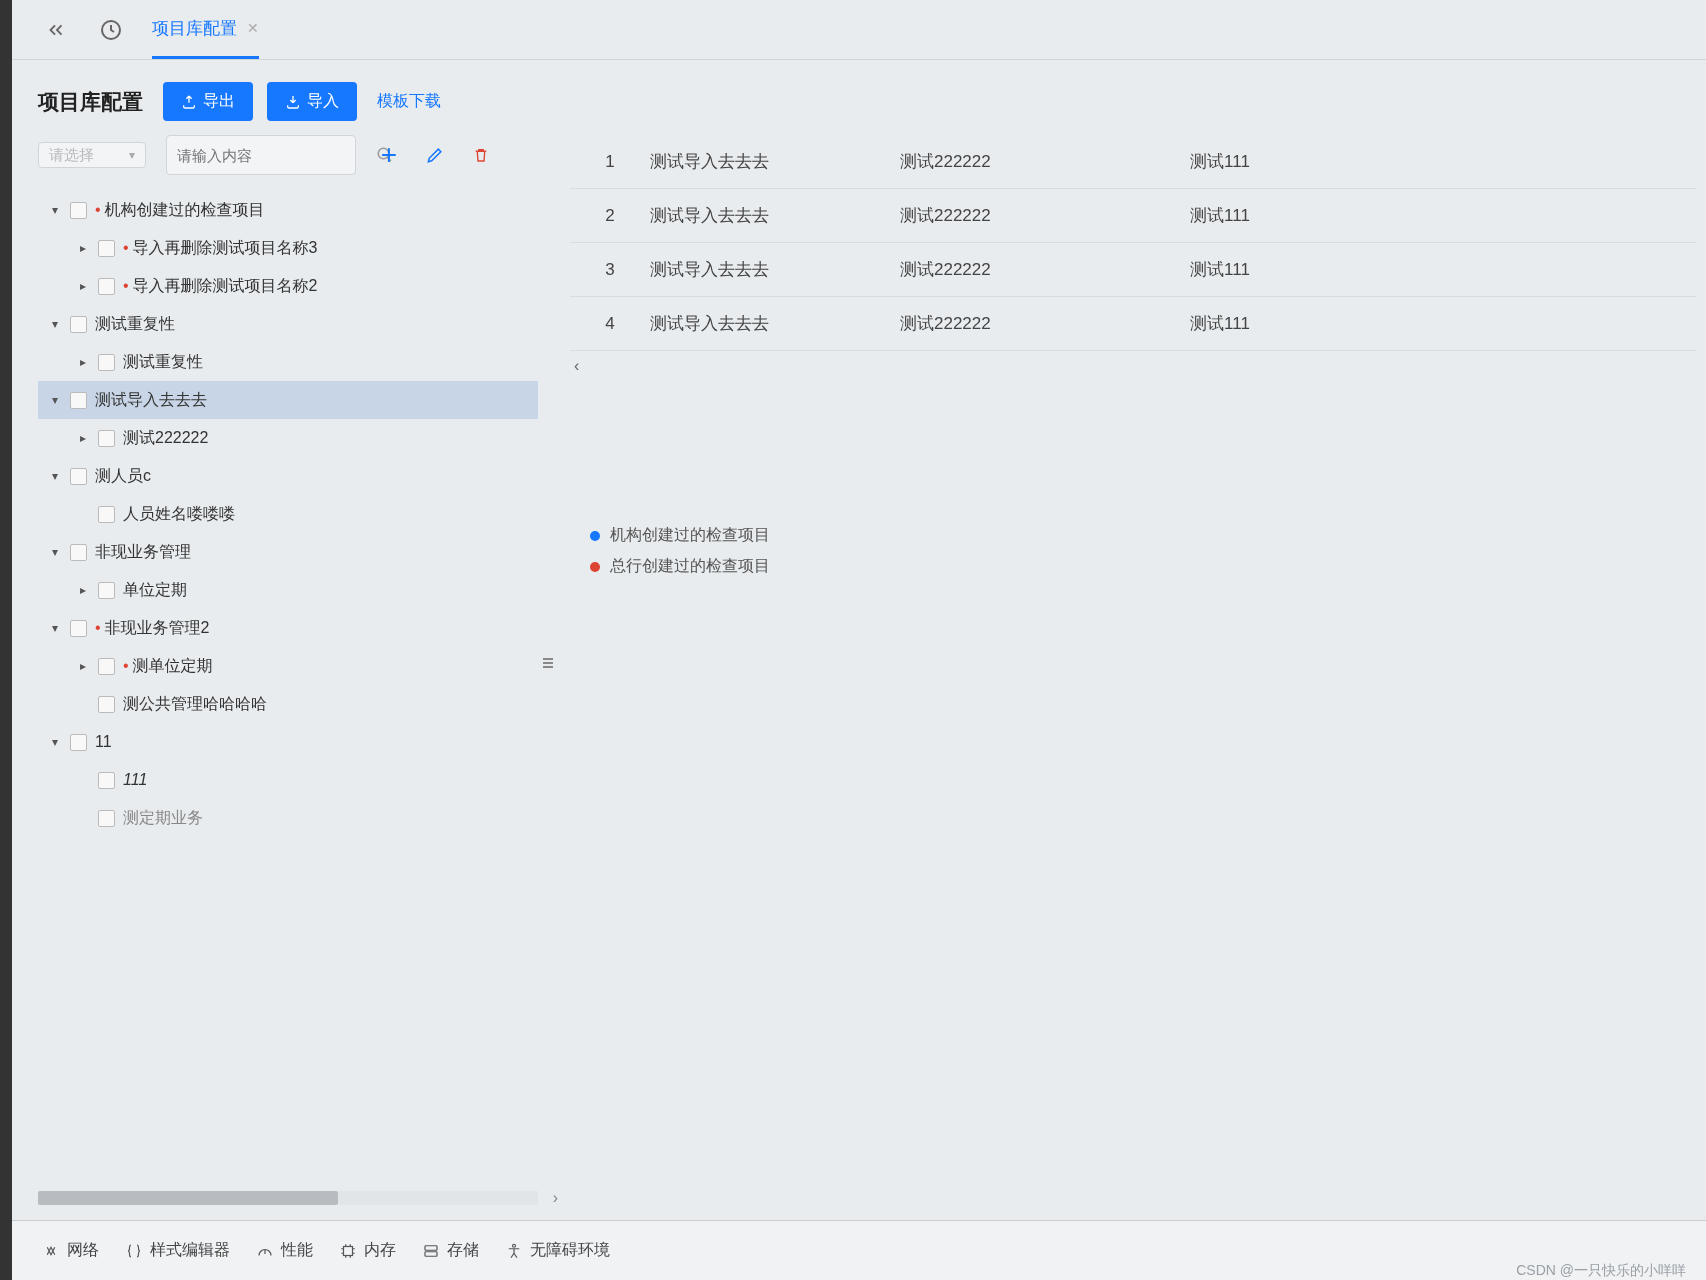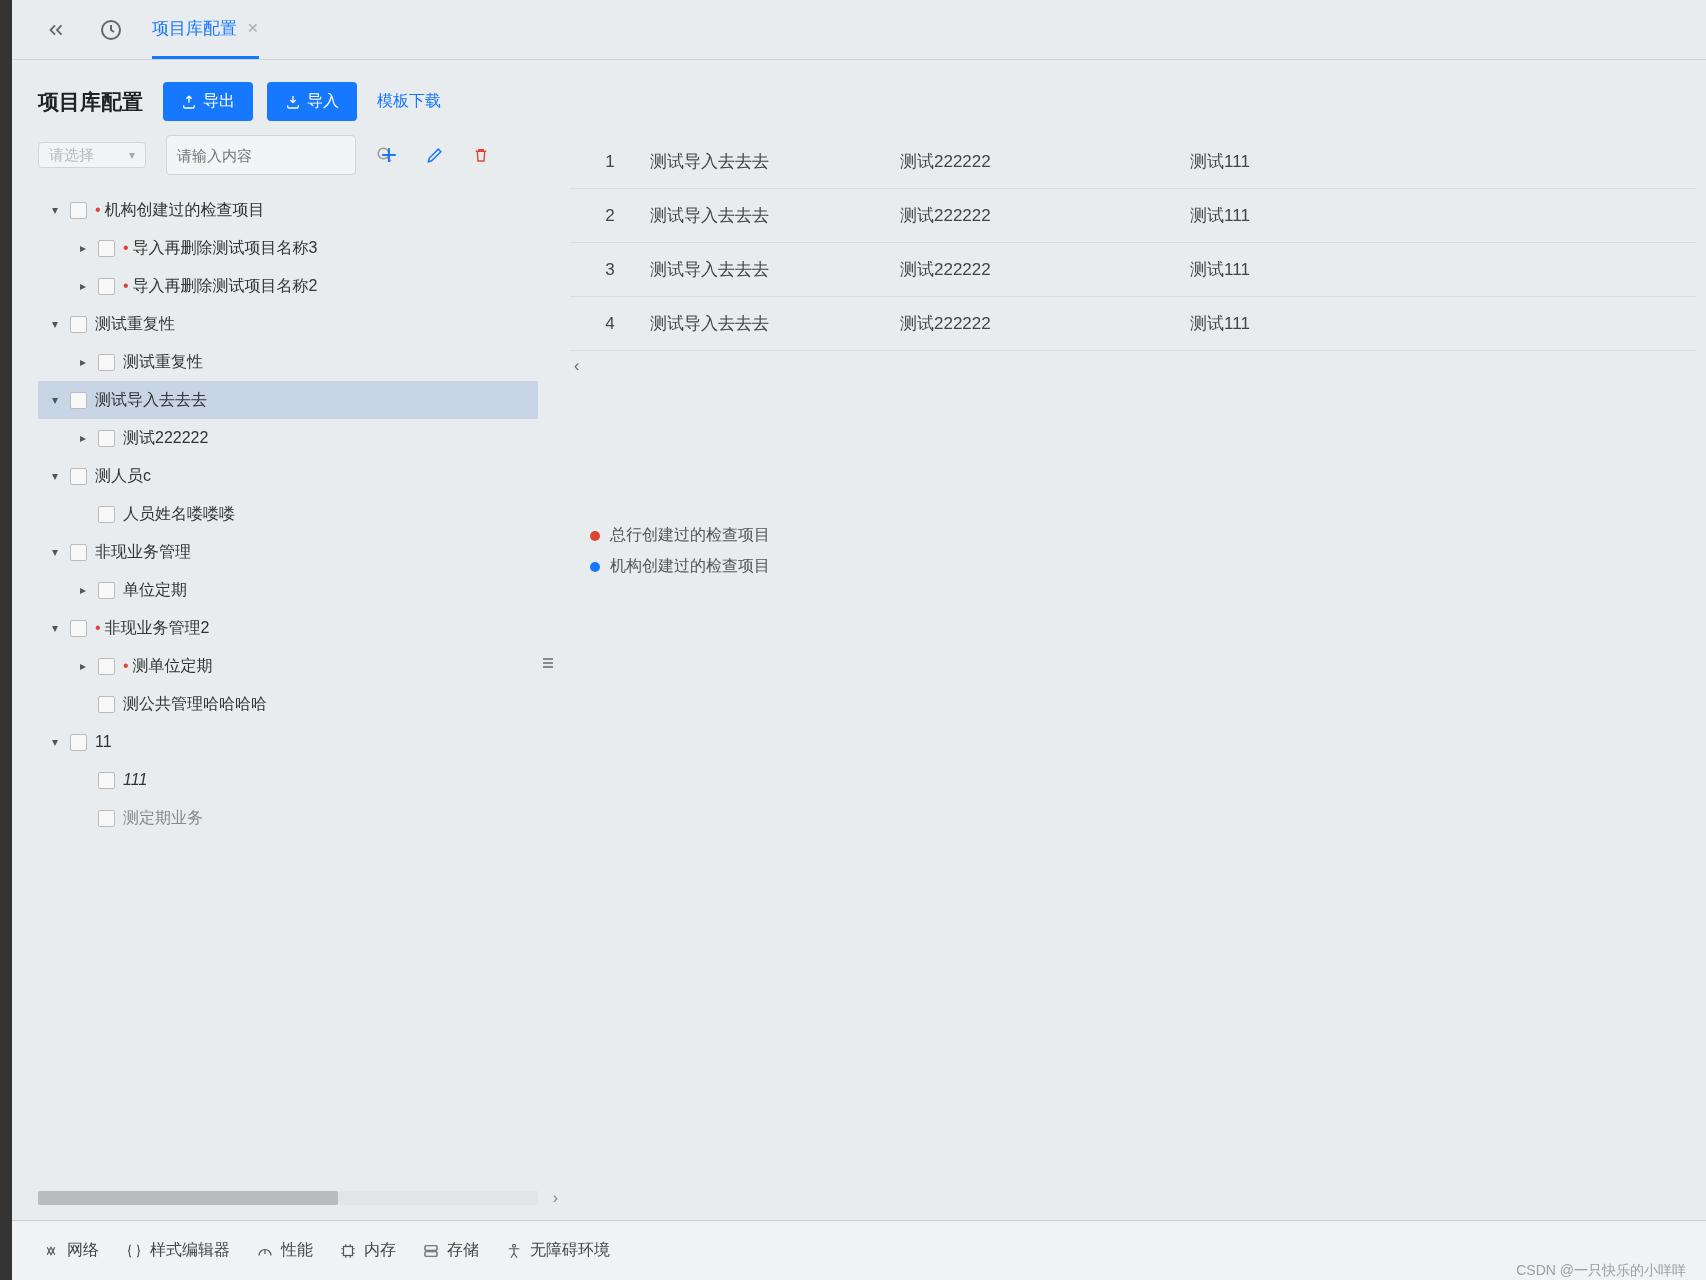--- a/index.html
+++ b/index.html
@@ -501,26 +501,26 @@
               <span>测试导入去去去</span>
               <span>测试222222</span>
               <span>测试111</span>
             </div>
           </div>
       </div>
       <div class="table-scroll-left">‹</div>
 
       <div class="legend">
         <div class="legend-item">
+          <span class="dot blue"></span>
+          <span>机构创建过的检查项目</span>
+        </div>
+        <div class="legend-item">
           <span class="dot red"></span>
           <span>总行创建过的检查项目</span>
-        </div>
-        <div class="legend-item">
-          <span class="dot blue"></span>
-          <span>机构创建过的检查项目</span>
         </div>
       </div>
     </div>
 
   </div>
 
 </div>
 
 <div class="devtools-bar">
   <div class="devtools-item">

